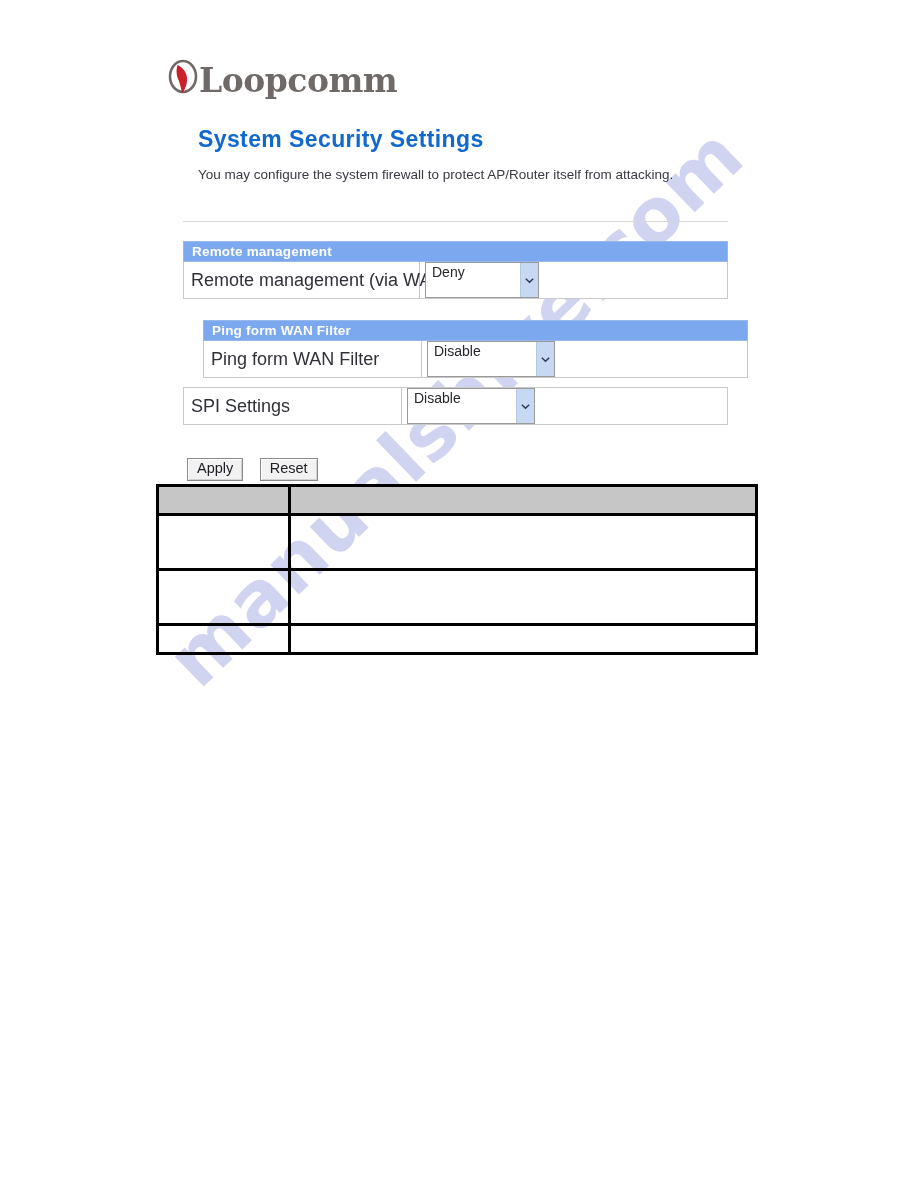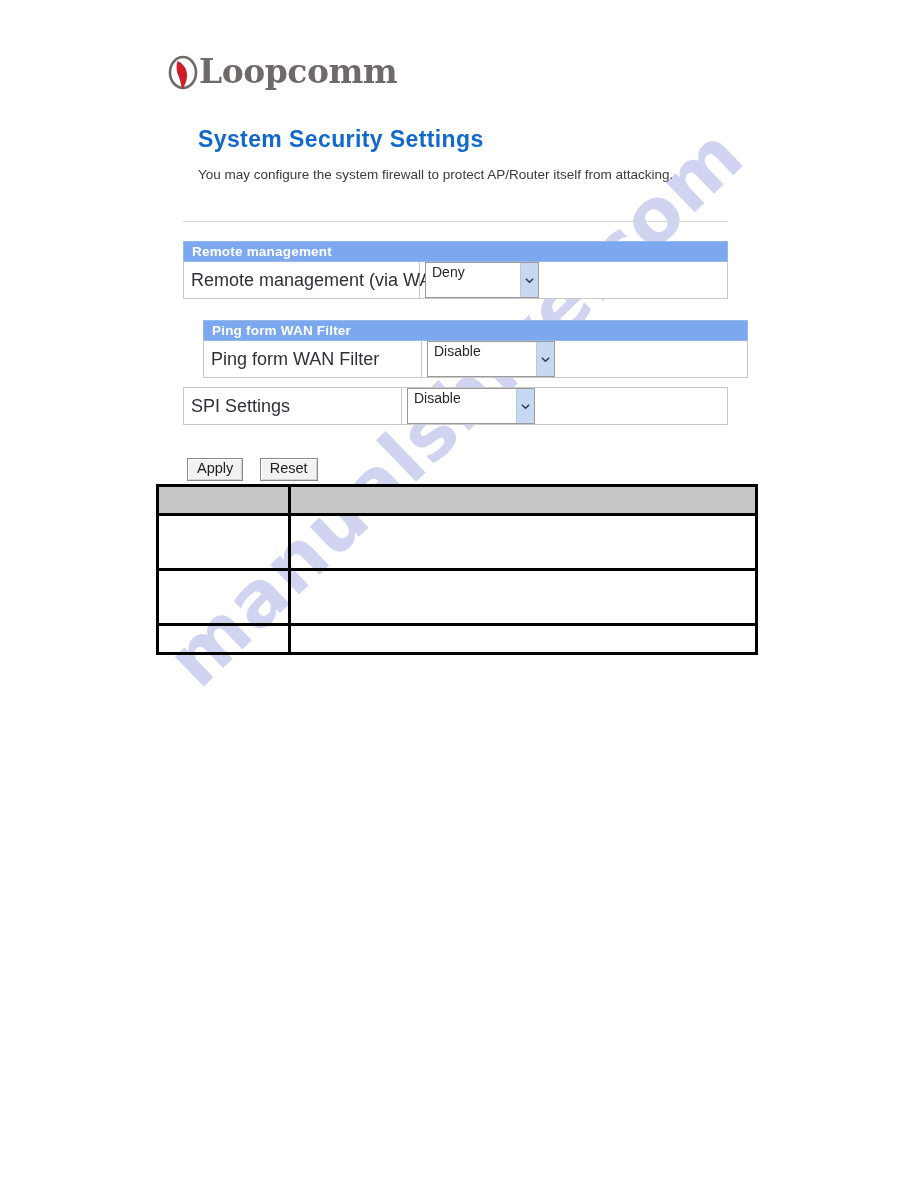--- a/index.html
+++ b/index.html
@@ -51,21 +51,21 @@
     height: 1188px;
     z-index: 10;
   }
 
   
   .logo-wrap {
     position: absolute;
     left: 166px;
     top: 55px;
     display: flex;
-    align-items: flex-start;
+    align-items: flex-end;
     height: 42px;
   }
   .logo-mark {
     width: 34px;
     height: 38px;
     margin-right: 2px;
     flex: none;
   }
   .logo-word {
     font-family: "DejaVu Serif", "Liberation Serif", serif;

